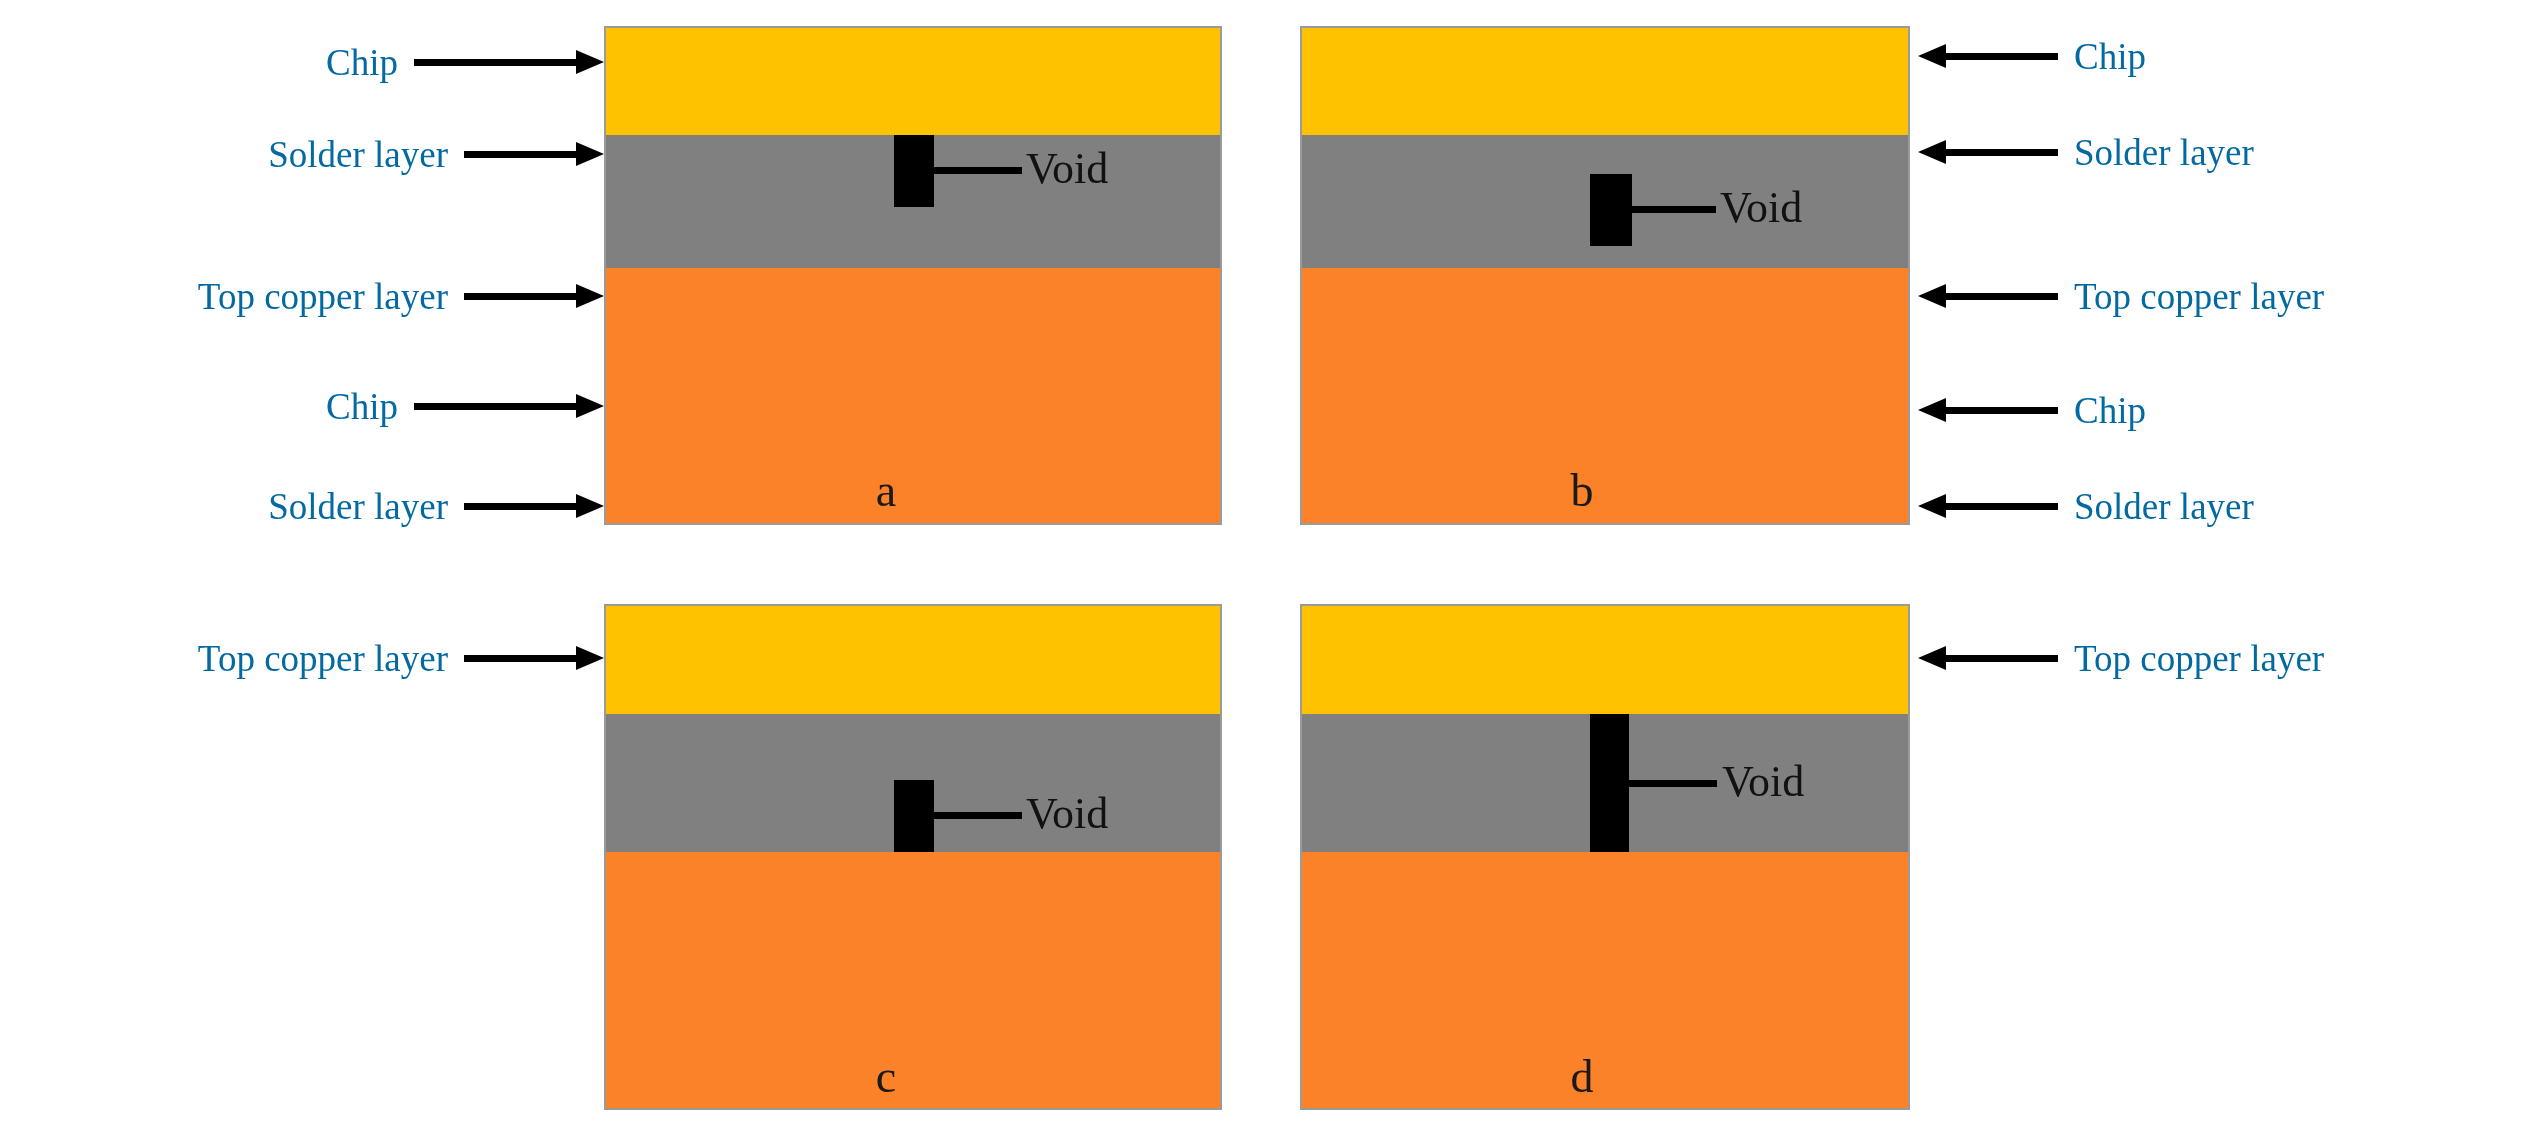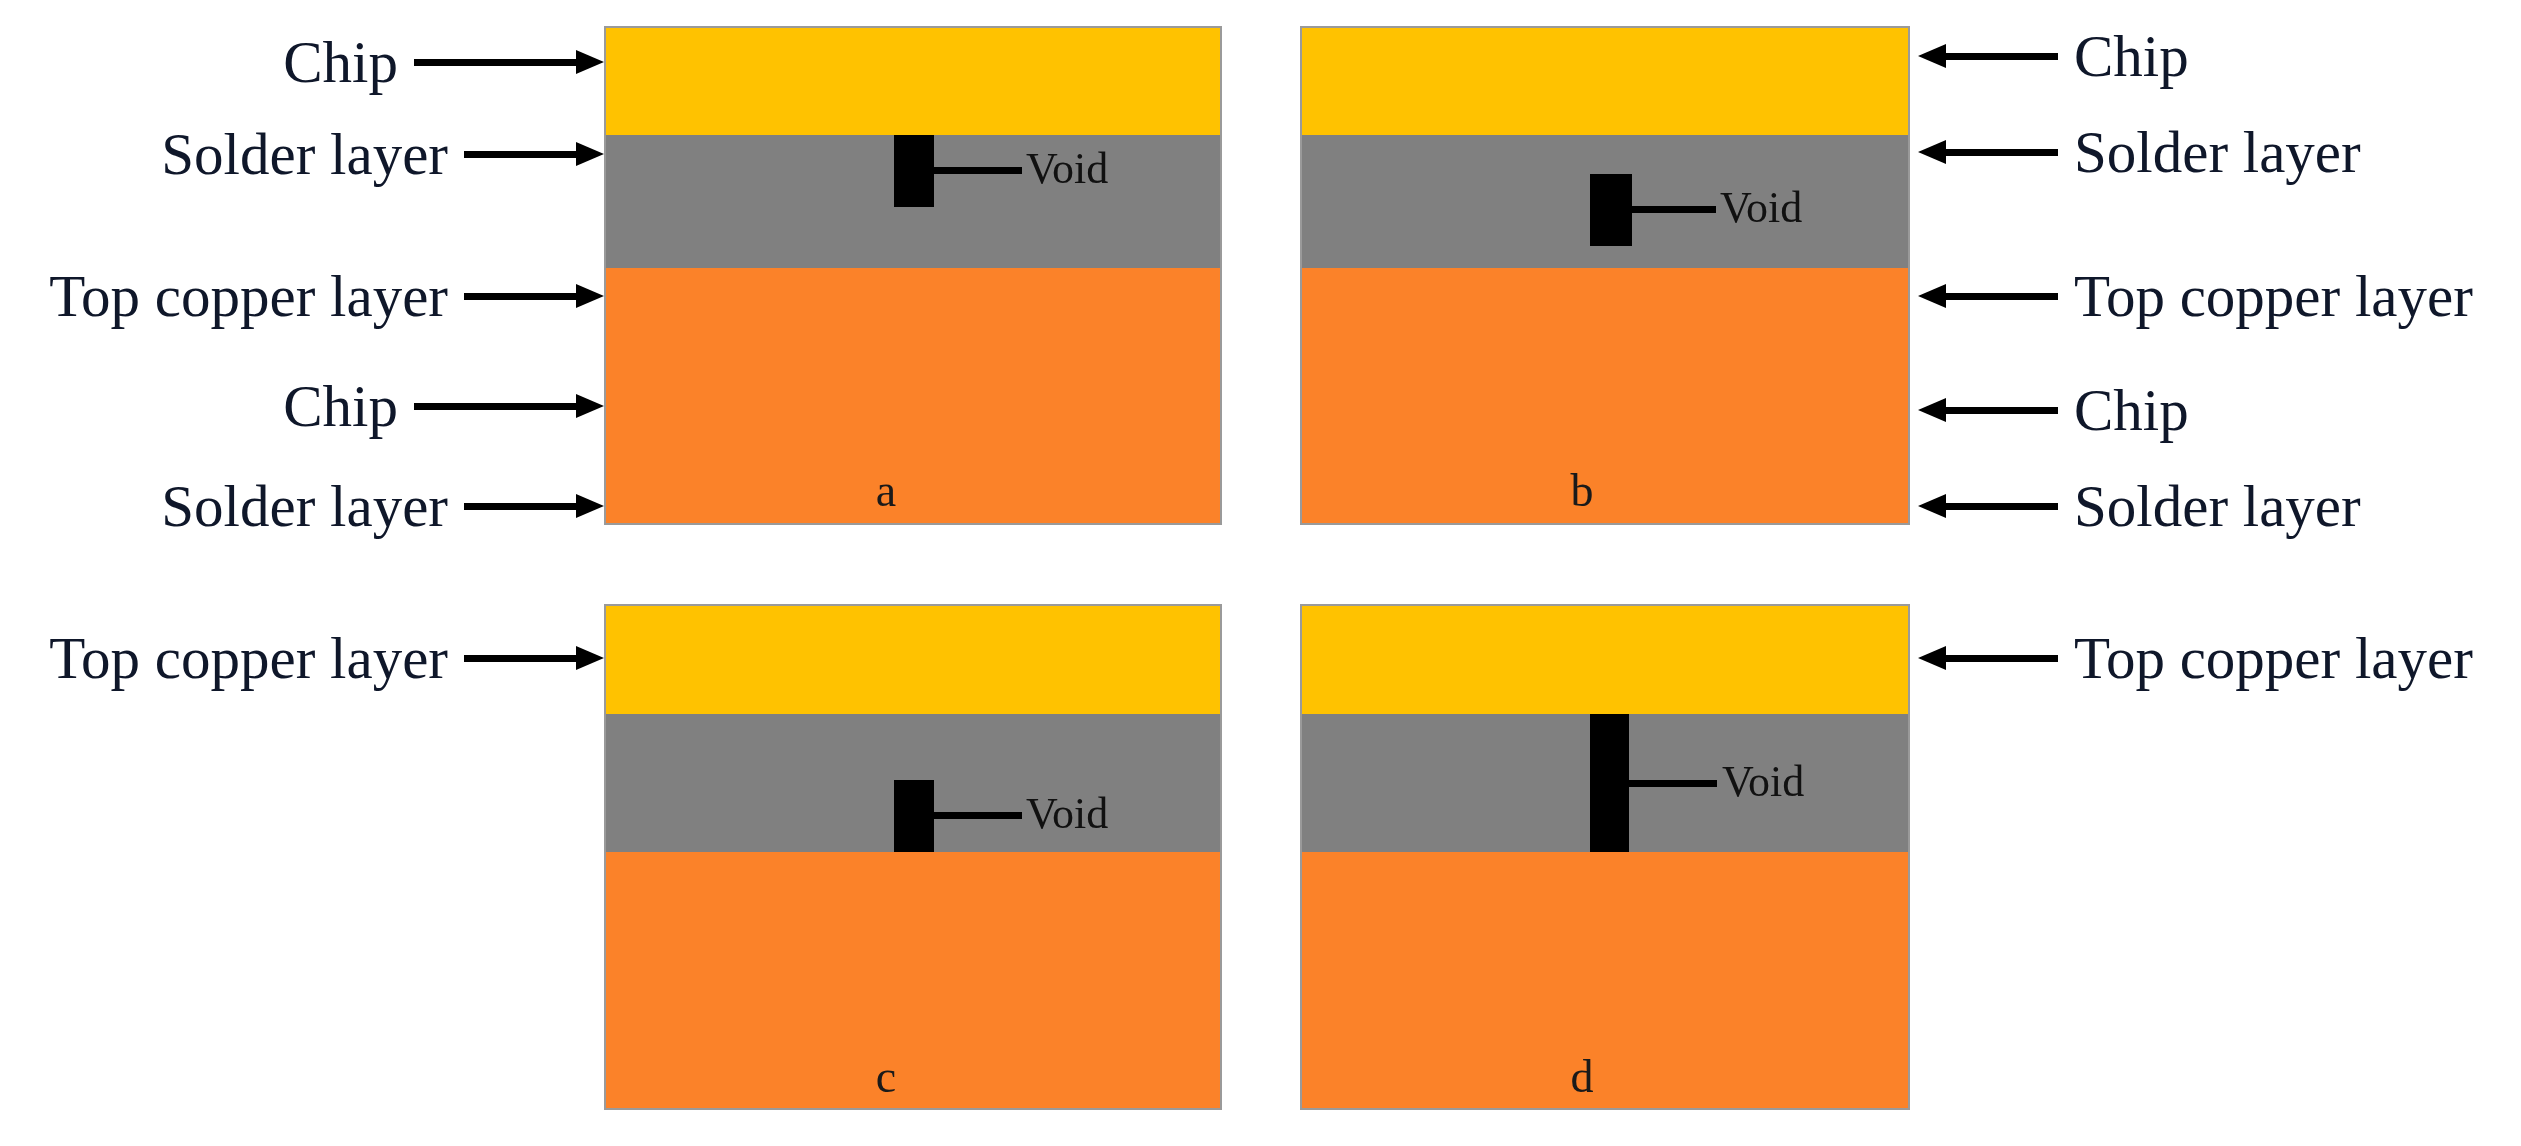--- a/index.html
+++ b/index.html
@@ -36,22 +36,22 @@
     position:absolute;
     color:#111111;
     font-size:44px;
     line-height:1;
     white-space:nowrap;
   }
 
   
   .callout{position:absolute;display:flex;align-items:center;white-space:nowrap;}
   .callout-text{
-    color:#0f172a;
-    font-size:59px;
+    color:#0369a1;
+    font-size:37px;
     line-height:1;
     white-space:nowrap;
   }
 
   
   .arrow{position:relative;height:24px;display:block;}
   .arrow .shaft{position:absolute;top:9px;height:7px;background:#000;}
   .arrow .head{position:absolute;top:0;width:0;height:0;
                border-top:12px solid transparent;border-bottom:12px solid transparent;}
 

